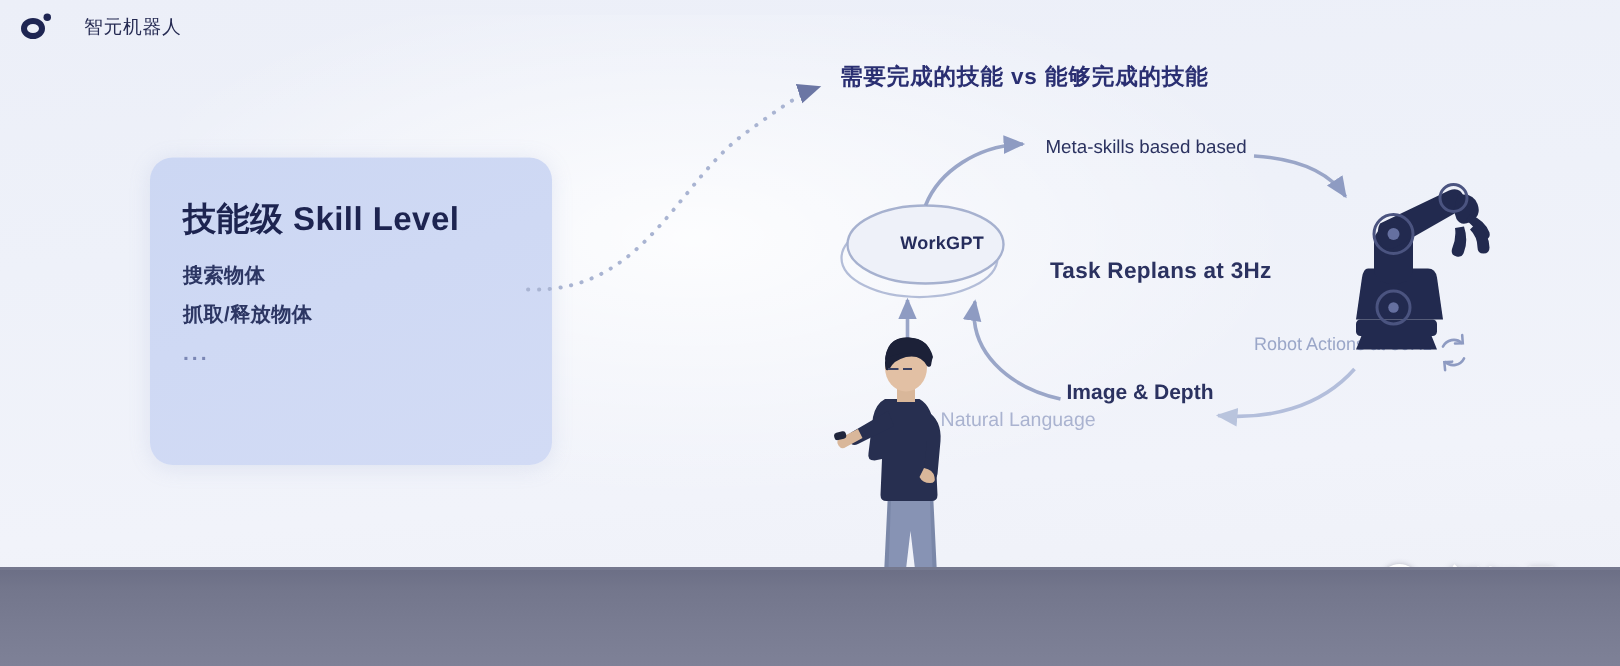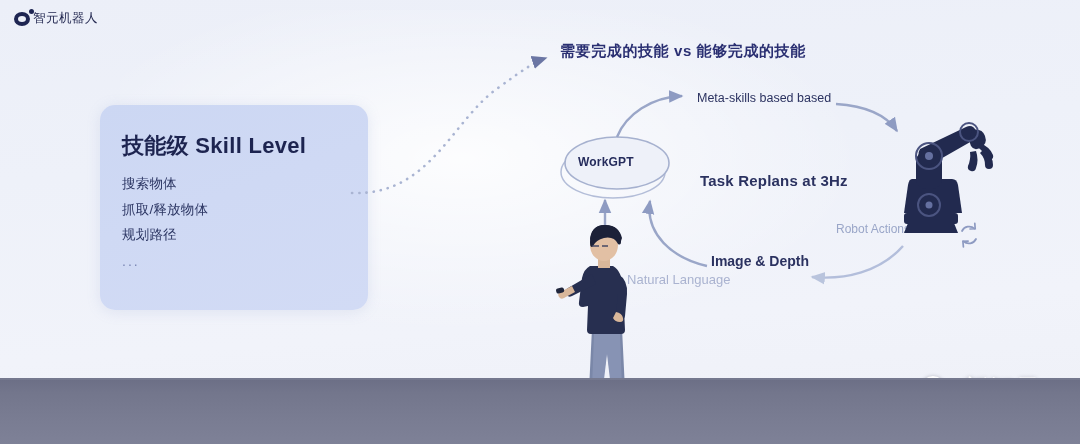--- a/index.html
+++ b/index.html
@@ -25,21 +25,21 @@
     background:linear-gradient(180deg,#6b6e85 0%,#73768c 22%,#797c92 60%,#7e8197 100%);
   }
   #floor:before{
     content:""; position:absolute; left:0; right:0; top:0; height:2px;
     background:rgba(120,124,145,.75);
   }
 
   
   #brand {
     position:absolute; left:14px; top:9px;
-    display:flex; align-items:center; gap:0;
+    display:flex; align-items:center; gap:23px;
   }
   #brand .mark { position:relative; width:19px; height:19px; }
   #brand .mark .ring {
     position:absolute; left:0; top:3px; width:16px; height:14px;
     border:4px solid #1e2552; border-radius:8px/7px;
   }
   #brand .mark .dot {
     position:absolute; right:-1px; top:0; width:5px; height:5px;
     border-radius:50%; background:#1e2552;
   }
@@ -52,21 +52,21 @@
     border-radius:15px;
     box-shadow:0 2px 14px rgba(140,155,200,.18);
     padding:26px 0 0 22px;
   }
   #skill-card .title {
     font-size:22px; font-weight:bold; color:#1d2450; letter-spacing:.3px;
     margin-bottom:16px;
   }
   #skill-card .bullets li {
     list-style:none; font-size:13.5px; color:#2c3663;
-    line-height:1.0; margin-bottom:12px; letter-spacing:.2px;
+    line-height:1.0; margin-bottom:12px; letter-spacing:.2px;font-weight:bold;
   }
   #skill-card .bullets li.ellip { color:#7b87b5; font-size:14px; letter-spacing:2px; }
 
   
   #headline {
     position:absolute; left:560px; top:42px;
     font-size:15px; font-weight:bold; color:#2a2f72; letter-spacing:.6px;
     white-space:nowrap;
   }
 
@@ -75,21 +75,21 @@
 
   
   .dlabel { position:absolute; color:#2b3260; font-size:13px; line-height:1.25; }
   #lbl-meta   { left:697px; top:91px;  font-size:12.5px; }
   #lbl-replan { left:700px; top:172px; font-size:15px; font-weight:bold; letter-spacing:.2px; }
   #lbl-imgdep { left:711px; top:252px; font-size:14px; font-weight:bold; line-height:1.3;text-align:center; }
   #lbl-robot  { left:836px; top:221px; font-size:12px; color:#9aa6c8; line-height:1.35; }
   #lbl-task   { left:583px; top:272px; font-size:13px; color:#aab3d0; line-height:1.3; }
 
   #workgpt-text {
-    position:absolute; left:578px; top:155px; width:78px; text-align:left;
+    position:absolute; left:578px; top:155px; width:78px; text-align:right;
     font-size:12px; font-weight:bold; color:#252c5c; letter-spacing:.2px;
   }
 
   
   #robot { position:absolute; left:880px; top:105px; width:120px; height:135px; }
 
   
   #person { position:absolute; left:556px; top:222px; width:105px; height:200px; }
 
   
@@ -115,21 +115,20 @@
         <span class="dot"></span>
     </span>
     <span class="btxt">智元机器人</span>
   </div>
 
   <div id="skill-card">
     <div class="title">技能级 Skill Level</div>
     <ul class="bullets">
       <li>搜索物体</li>
       <li>抓取/释放物体</li>
-      <li>规划路径</li>
       <li class="ellip">...</li>
     </ul>
   </div>
 
   <div id="headline">需要完成的技能 vs 能够完成的技能</div>
 
   <svg id="vec" viewBox="0 0 1080 444">
     <defs>
       <marker id="ah" markerWidth="7" markerHeight="7" refX="5.4" refY="3" orient="auto">
         <path d="M0,0.4 L6,3 L0,5.6 z" fill="#8e9bc2"></path>

